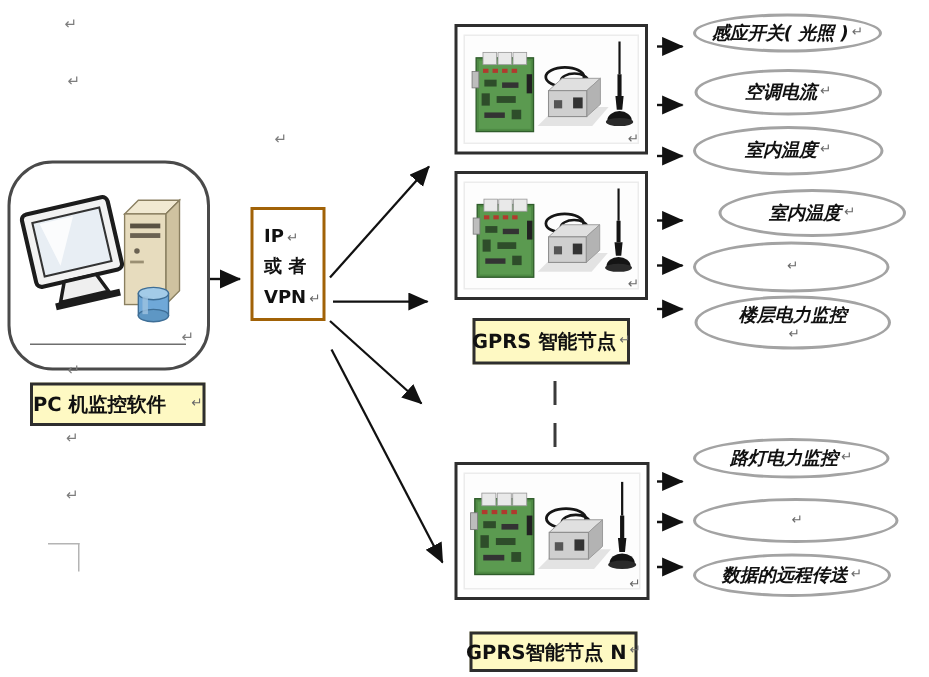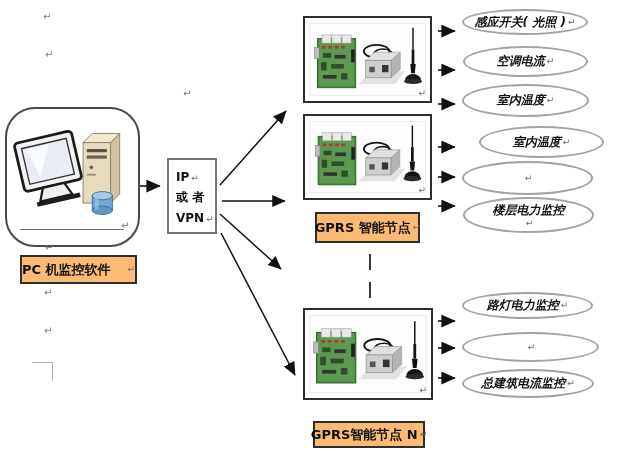--- a/index.html
+++ b/index.html
@@ -1,27 +1,27 @@
 <!DOCTYPE html>
 <html><head>
 <meta charset="utf-8">
 <style>
   html,body{margin:0;padding:0;background:#fff;}
   .stage{position:relative;width:619px;height:451px;background:#ffffff;overflow:hidden;
          font-family:"DejaVu Sans",sans-serif;color:#111;}
   .overlay{position:absolute;left:0;top:0;width:619px;height:451px;pointer-events:none;}
   .box{position:absolute;border:2px solid #2e2e2e;background:#fff;box-sizing:border-box;}
   .rounded{border-radius:30px;border-width:2px;border-color:#4a4a4a;}
-  .label-box{position:absolute;border:2px solid #2e2e2e;background:#fdba74;box-sizing:border-box;
+  .label-box{position:absolute;border:2px solid #2e2e2e;background:#fef9c3;box-sizing:border-box;
              display:flex;align-items:center;justify-content:center;
              font-weight:bold;font-size:13px;white-space:nowrap;}
   .ellipse{position:absolute;border:2px solid #a3a3a3;border-radius:50%;background:#fff;
            box-sizing:border-box;display:flex;align-items:center;justify-content:center;
            font-weight:bold;font-size:12px;white-space:nowrap;font-style:italic;}
-  .ip-box{position:absolute;left:167px;top:158px;width:50px;height:76px;border:2px solid #737373;
+  .ip-box{position:absolute;left:167px;top:138px;width:50px;height:76px;border:2px solid #a16207;
           background:#fff;box-sizing:border-box;padding:7px 0 0 7px;
           font-weight:bold;font-size:12px;line-height:1.7;}
   .gprs-box{position:absolute;border:2px solid #2e2e2e;background:#fff;box-sizing:border-box;}
   .photo{position:absolute;left:4px;top:5px;right:4px;bottom:5px;background:#fdfdfd;
          border:1px solid #ececec;}
   .ret{color:#6a6a6a;font-size:9px;font-weight:normal;margin-left:2px;line-height:1;}
   .pmark{position:absolute;color:#7d7d7d;font-size:10px;line-height:1;font-weight:normal;}
   .inner-line{position:absolute;background:#6e6e6e;}
   .bracket{position:absolute;background:#b4b4b4;}
   .dev-ret{position:absolute;right:4px;bottom:3px;color:#6a6a6a;font-size:9px;line-height:1;}
@@ -260,21 +260,21 @@
       <span class="ret">↵</span>
   </div>
   <div class="ellipse" style="left:462px;top:292px;width:131px;height:27px;">
     <span>路灯电力监控</span>
       <span class="ret">↵</span>
   </div>
   <div class="ellipse" style="left:462px;top:332px;width:137px;height:30px;">
       <span class="ret">↵</span>
   </div>
   <div class="ellipse" style="left:462px;top:369px;width:132px;height:29px;">
-    <span>总建筑电流监控</span>
+    <span>数据的远程传送</span>
       <span class="ret">↵</span>
   </div>
 
   <span class="pmark" style="left:43px;top:12px;">↵</span>
   <span class="pmark" style="left:45px;top:50px;">↵</span>
   <span class="pmark" style="left:183px;top:89px;">↵</span>
   <span class="pmark" style="left:45px;top:243px;">↵</span>
   <span class="pmark" style="left:44px;top:288px;">↵</span>
   <span class="pmark" style="left:44px;top:326px;">↵</span>
 

